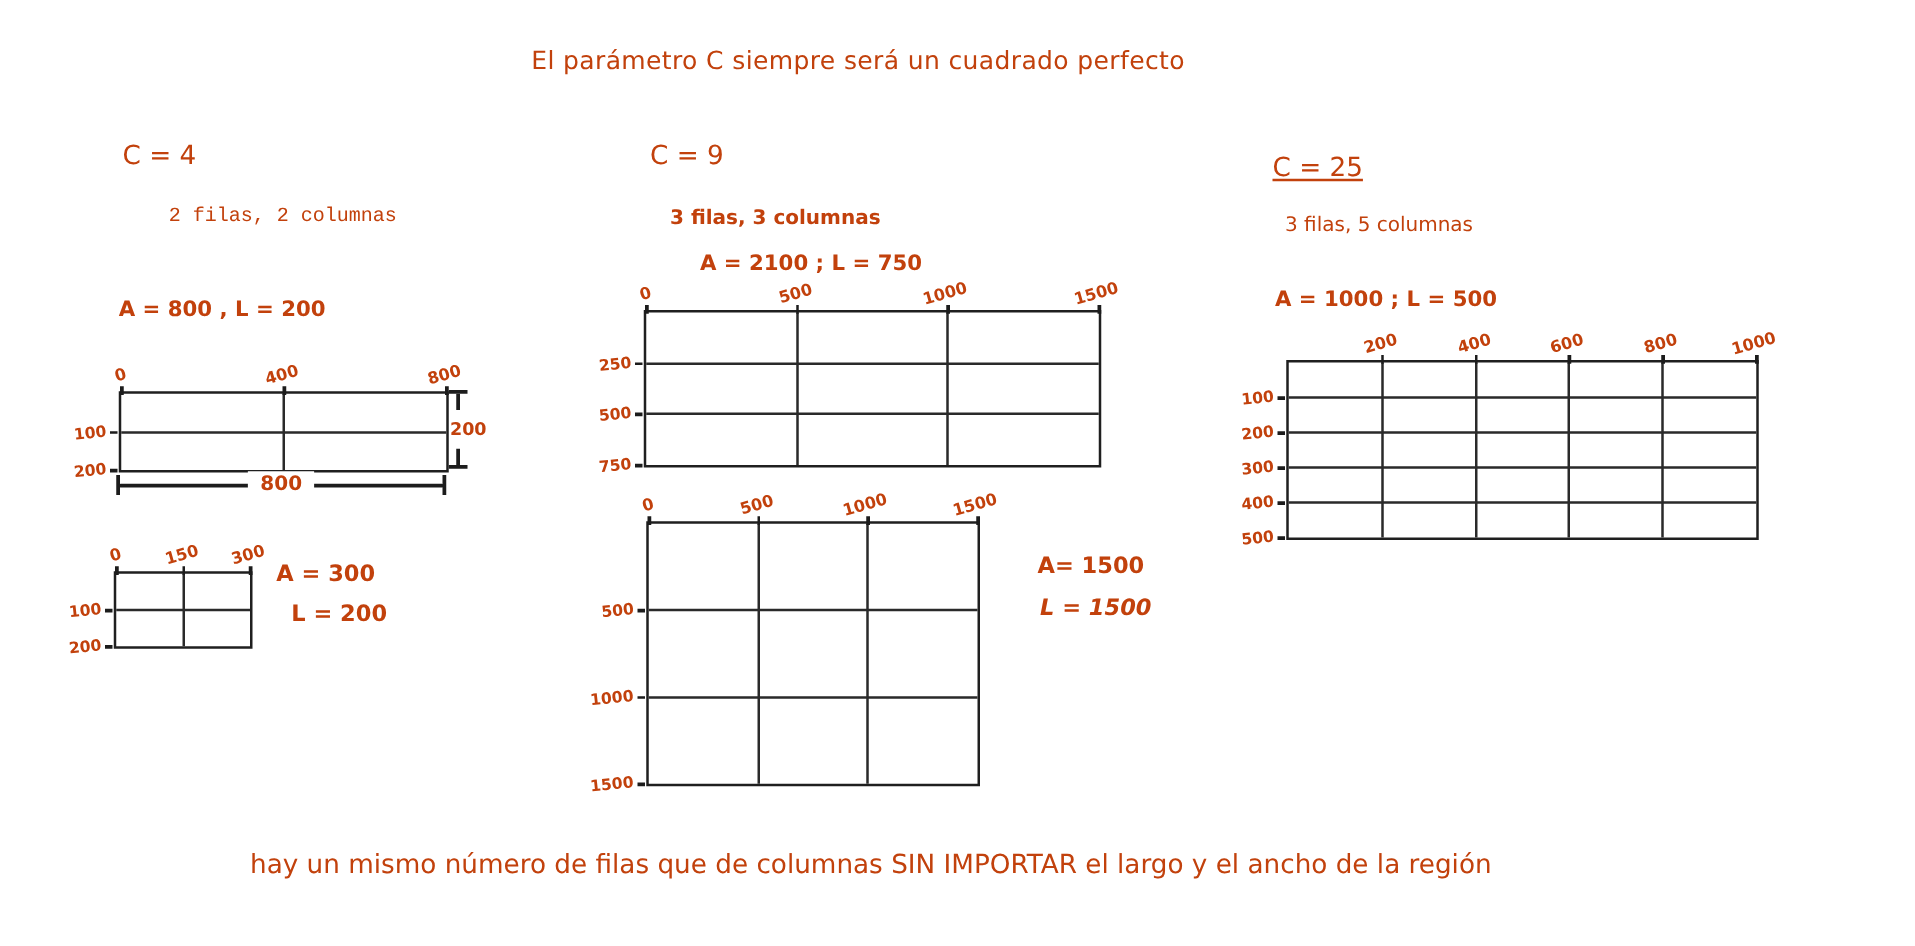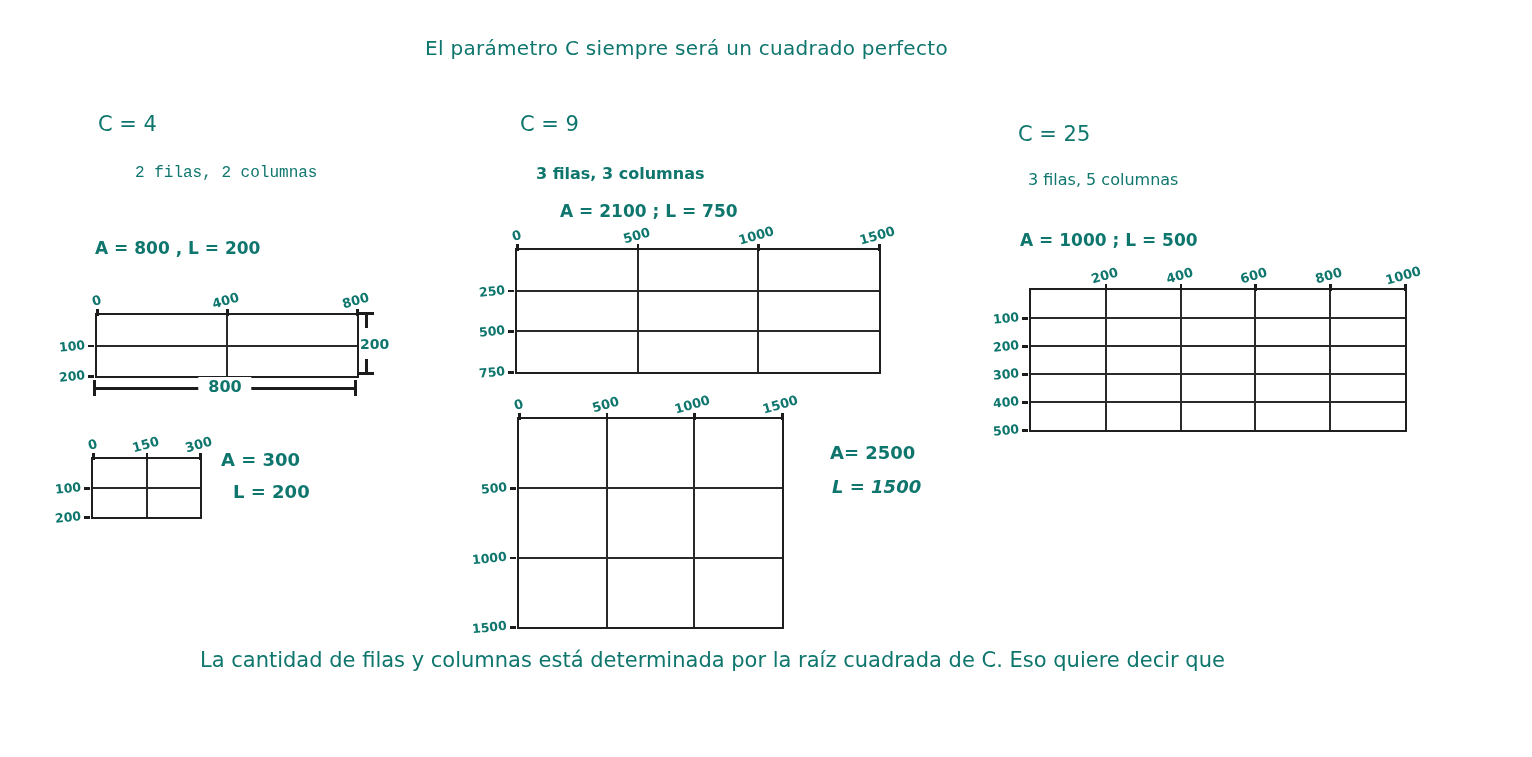--- a/index.html
+++ b/index.html
@@ -1,18 +1,18 @@
 <!DOCTYPE html>
 <html><head>
 <meta charset="utf-8">
 <style>
   html,body{margin:0;padding:0;background:#ffffff;}
   .canvas{
     position:relative;width:1532px;height:757px;background:#ffffff;
-    font-family:"DejaVu Sans", sans-serif;color:#0f766e;overflow:hidden;
+    font-family:"DejaVu Sans", sans-serif;color:#c2410c;overflow:hidden;
   }
   .txt{position:absolute;white-space:nowrap;}
   .title{font-size:20px;letter-spacing:.3px;}
   .c-label{font-size:21px;}
   .rc-label{font-size:16px;}
   .dim-label{font-size:17px;font-weight:700;}
   .side-label{font-size:18px;font-weight:700;}
   .footer-line{font-size:21px;line-height:31px;white-space:nowrap;}
 
   .grid{position:absolute;border:2.5px solid #1f1f1f;}
@@ -140,24 +140,24 @@
       <div class="xtick" style="left: 100%;"></div>
       <div class="xlab" style="left: 100%;">1500</div>
       <div class="ytick" style="top: 33.3333%;"></div>
       <div class="ylab" style="top: 33.3333%;">500</div>
       <div class="ytick" style="top: 66.6667%;"></div>
       <div class="ylab" style="top: 66.6667%;">1000</div>
       <div class="ytick" style="top: 100%;"></div>
       <div class="ylab" style="top: 100%;">1500</div>
     </div>
 
-  <div class="txt side-label" style="left:830px;top:442px;">A= 2500</div>
+  <div class="txt side-label" style="left:830px;top:442px;">A= 1500</div>
   <div class="txt side-label" style="left:832px;top:476px;font-style:italic;">L = 1500</div>
 
-  <div class="txt c-label" style="left:1018px;top:122px;">C = 25</div>
+  <div class="txt c-label" style="left:1018px;top:122px;text-decoration:underline;">C = 25</div>
   <div class="txt rc-label" style="left:1028px;top:170px;">3 filas, 5 columnas</div>
   <div class="txt dim-label" style="left:1020px;top:230px;">A = 1000  ;   L = 500</div>
 
   <div class="grid" id="grid-4" style="left:1029px;top:288px;width:374px;height:140px;">
       <div class="vline" style="left: 20%;"></div>
       <div class="vline" style="left: 40%;"></div>
       <div class="vline" style="left: 60%;"></div>
       <div class="vline" style="left: 80%;"></div>
       <div class="hline" style="top: 20%;"></div>
       <div class="hline" style="top: 40%;"></div>
@@ -178,15 +178,15 @@
       <div class="ytick" style="top: 40%;"></div>
       <div class="ylab" style="top: 40%;">200</div>
       <div class="ytick" style="top: 60%;"></div>
       <div class="ylab" style="top: 60%;">300</div>
       <div class="ytick" style="top: 80%;"></div>
       <div class="ylab" style="top: 80%;">400</div>
       <div class="ytick" style="top: 100%;"></div>
       <div class="ylab" style="top: 100%;">500</div>
     </div>
 
-  <div class="txt footer-line" style="left:200px;top:645px;">La cantidad de filas y columnas está determinada por la raíz cuadrada de C. Eso quiere decir que</div>
+  <div class="txt footer-line" style="left:200px;top:676px;">hay un mismo número de filas que de columnas SIN IMPORTAR el largo y el ancho de la región</div>
 
 </div>
 
 </body></html>

